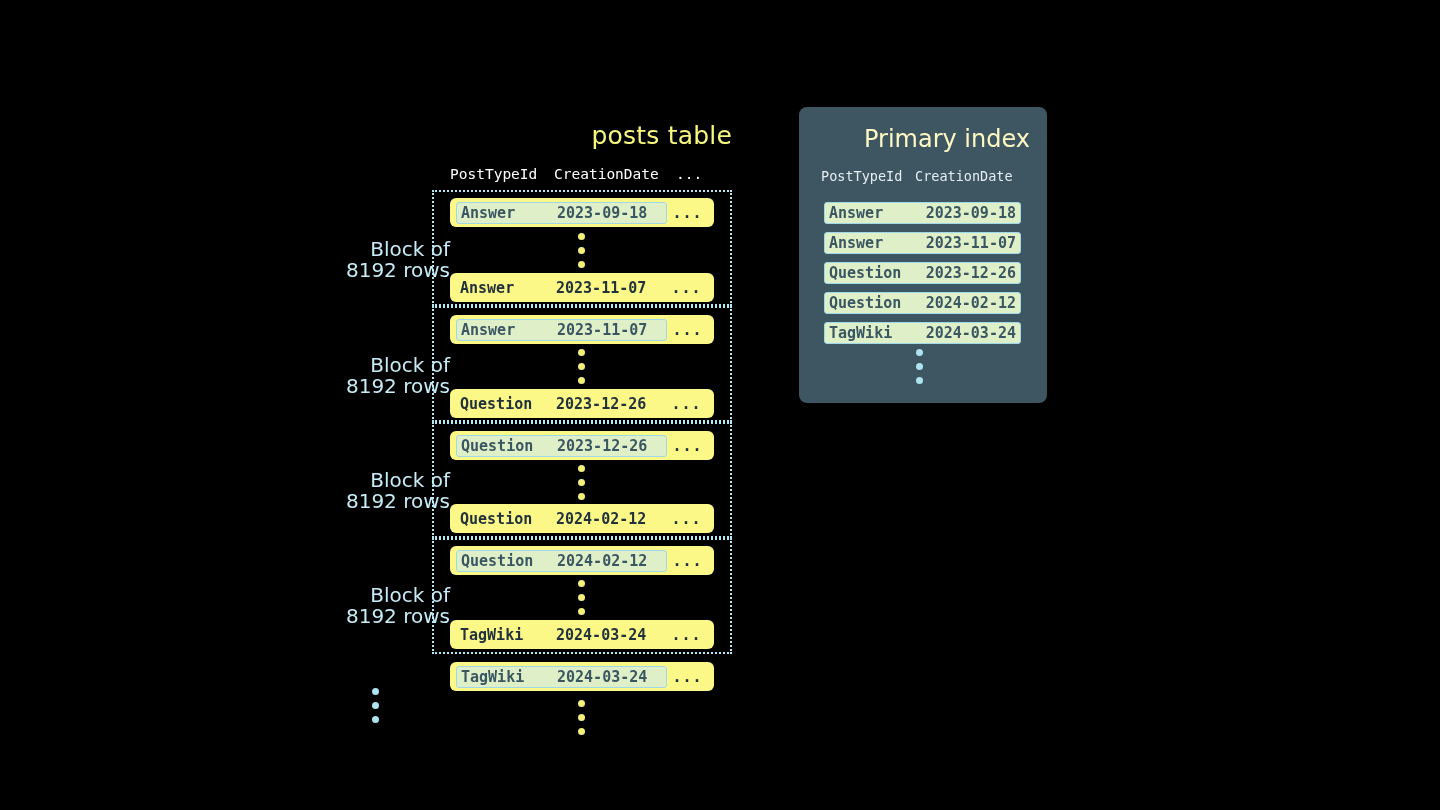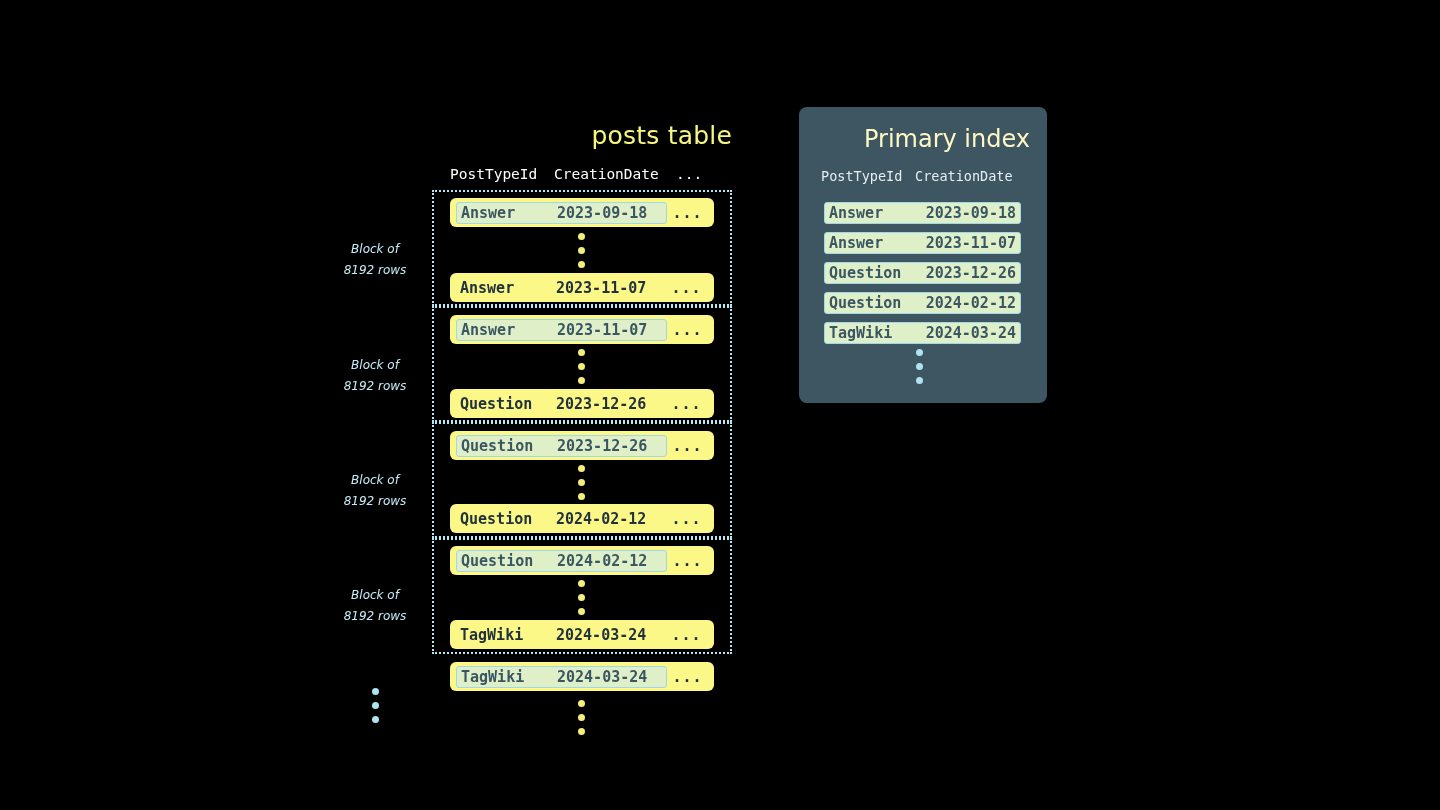--- a/index.html
+++ b/index.html
@@ -49,26 +49,25 @@
     position: absolute;
     left: 432px;
     width: 300px;
     border: 2px dotted #b5e8f5;
     box-sizing: border-box;
   }
 
   .block-label {
     position: absolute;
     width: 150px;
-    text-align: center;
+    text-align: right;
     color: #c6ecf7;
-    font-size: 12px;
+    font-size: 20px;
     line-height: 21px;
     font-family: "DejaVu Sans", sans-serif;
-    font-style: italic;
   }
 
   
   .row {
     position: absolute;
     left: 450px;
     width: 264px;
     height: 29px;
     background: #fbf887;
     border-radius: 6px;

